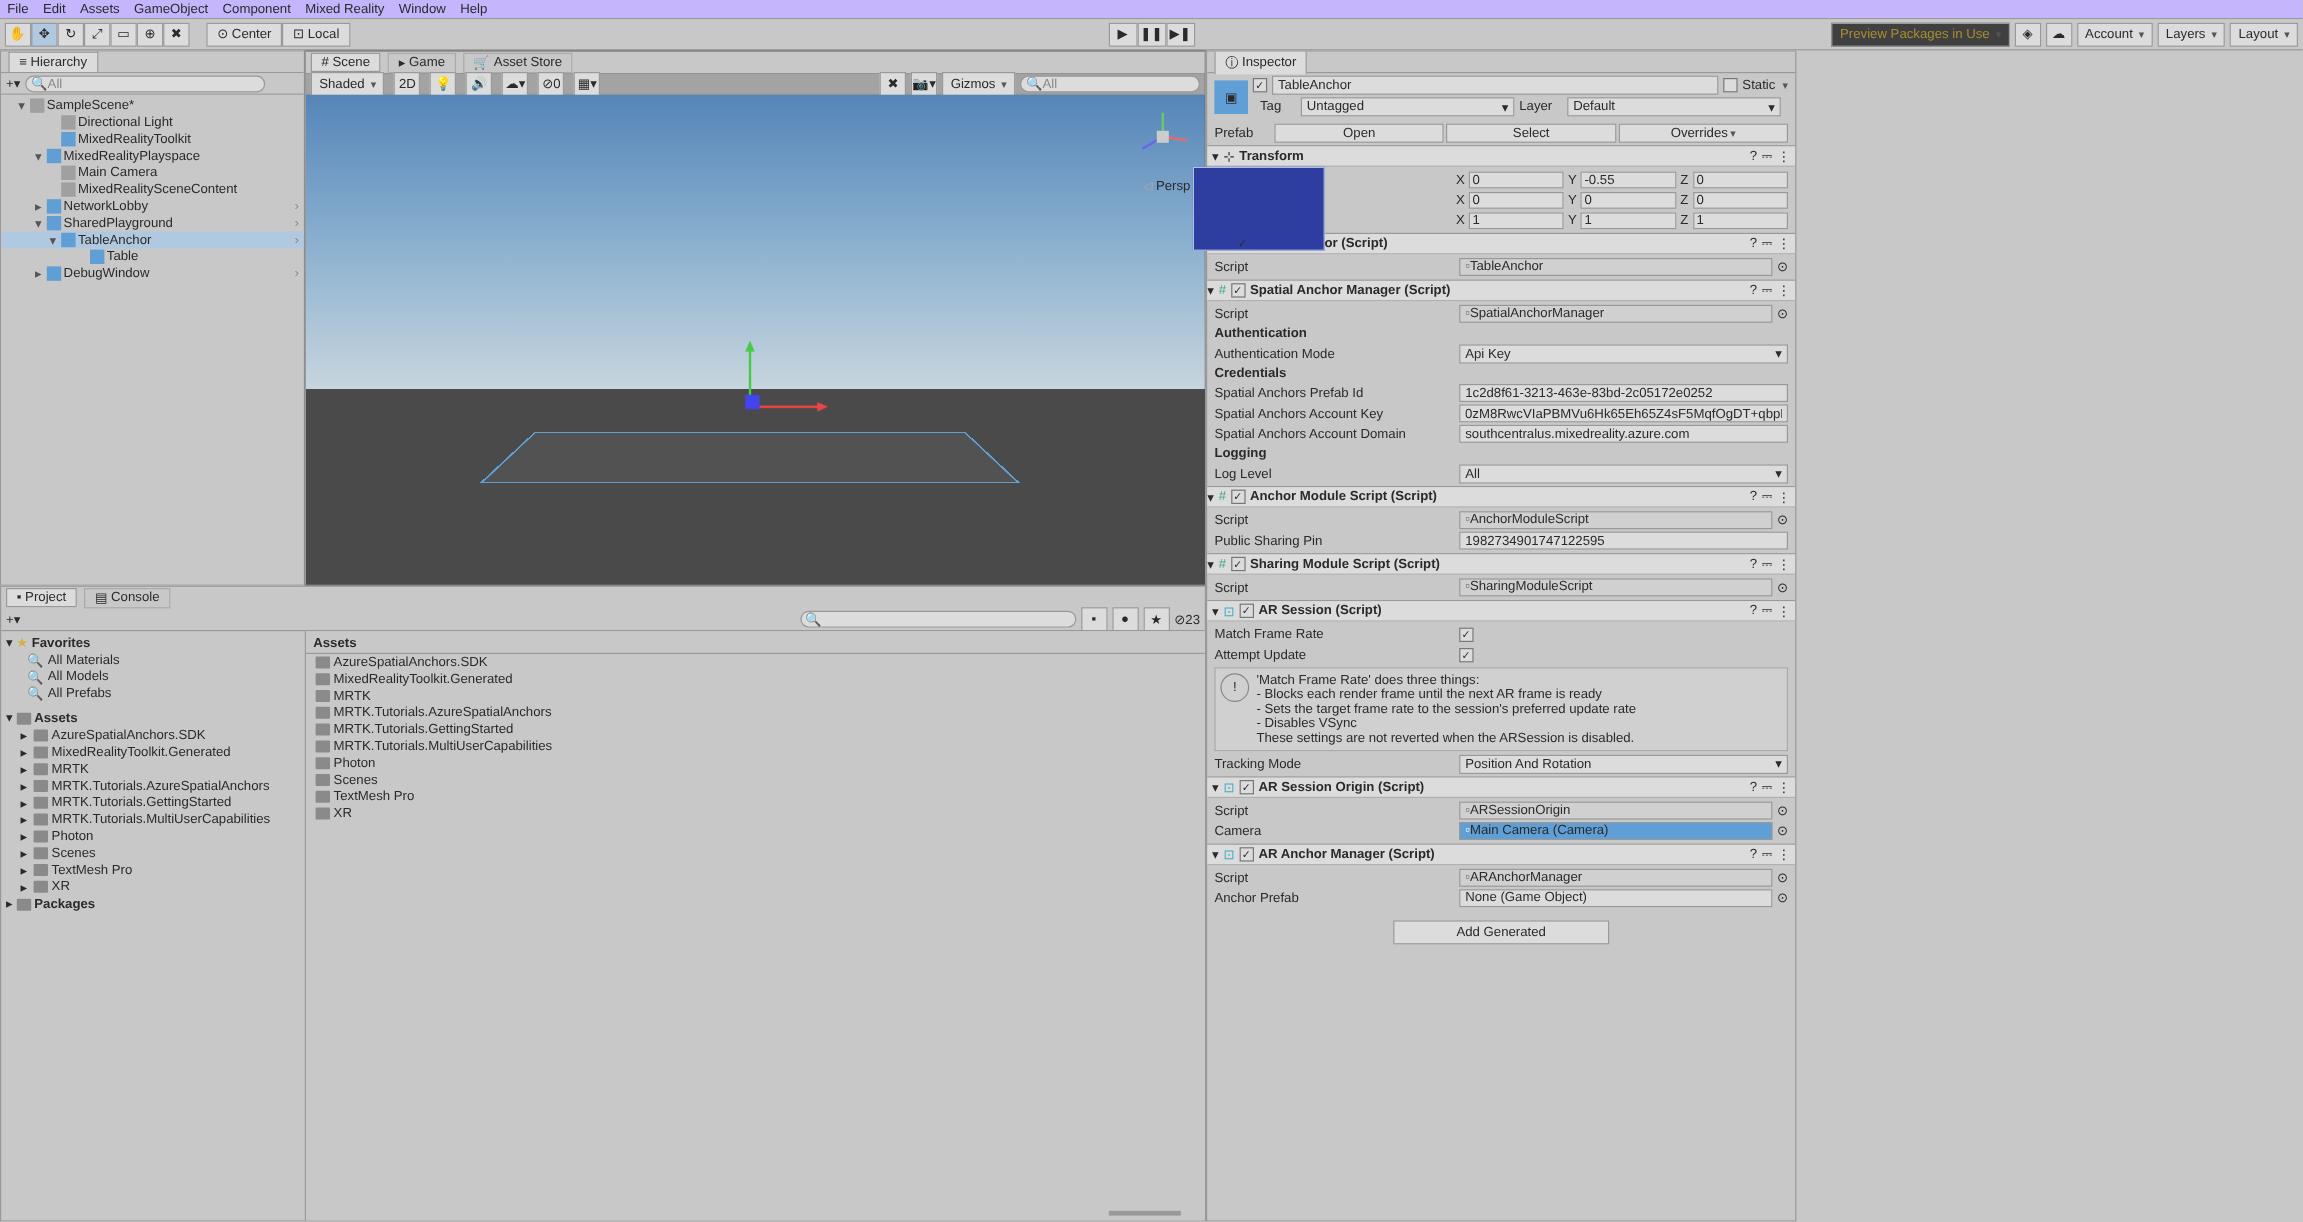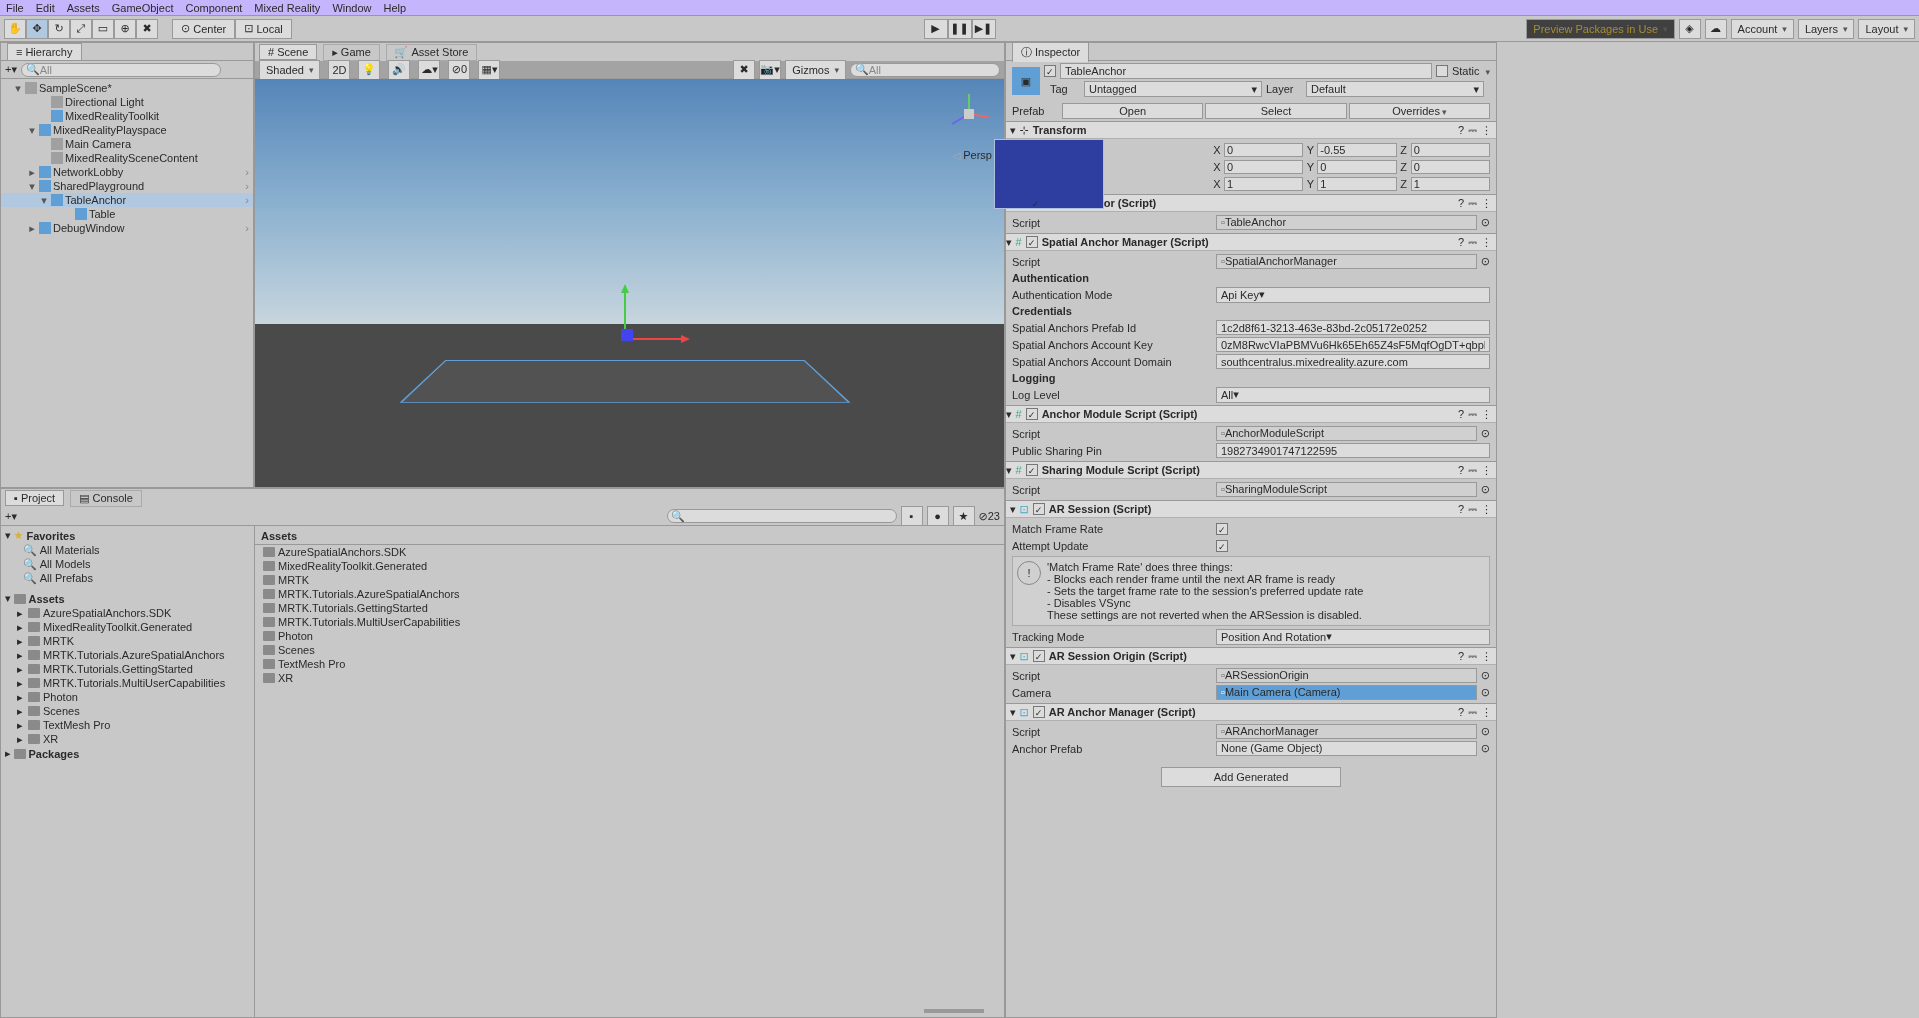--- a/index.html
+++ b/index.html
@@ -71,21 +71,21 @@
 .field-row { display: flex; align-items: center; height: 17px; gap: 4px; }
 .field-label { width: 200px; }
 .field-input { flex: 1; height: 15px; border: 1px solid #999; background: #dcdcdc; padding: 0 4px; }
 .field-input.ro { background: #d0d0d0; color: #666; }
 .xyz-row { display: flex; align-items: center; height: 17px; }
 .xyz-row .label { width: 200px; }
 .xyz-row .coord { display: flex; align-items: center; gap: 2px; flex: 1; }
 .xyz-row .coord span { width: 10px; text-align: center; }
 .xyz-row .coord input { flex: 1; height: 14px; border: 1px solid #999; background: #dcdcdc; padding: 0 2px; width: 20px; }
 .section-label { font-weight: bold; padding: 2px 0; }
-.dropdown-full { height: 16px; border: 1px solid #999; background: #dcdcdc; flex: 1; display: flex; align-items: center; justify-content: flex-start; padding: 0 4px; }
+.dropdown-full { height: 16px; border: 1px solid #999; background: #dcdcdc; flex: 1; display: flex; align-items: center; justify-content: space-between; padding: 0 4px; }
 .checkbox-small { width: 12px; height: 12px; border: 1px solid #777; background: #dcdcdc; display: inline-block; }
 .checkbox-small.checked::after { content: "✓"; font-size: 9px; position: relative; left: 1px; top: -1px; }
 .info-box { background: #d0d0d0; border: 1px solid #aaa; padding: 4px; display: flex; gap: 6px; margin: 2px 0; font-size: 10px; color: #555; }
 .info-box .icon-circle { width: 24px; height: 24px; border: 1px solid #888; border-radius: 50%; display: flex; align-items: center; justify-content: center; }
 .highlighted-field { background: #5f9fd6 !important; color: #fff; }
 .add-comp-btn { width: 180px; height: 20px; border: 1px solid #999; background: #dcdcdc; margin: 8px auto; text-align: center; line-height: 18px; }
 .left-bar { border-left: 3px solid #5f9fd6; margin-left: -6px; padding-left: 3px; }
 .sel-arrow::after { content: "▾"; margin-left: 2px; font-size: 9px; color: #555; }
 </style>
 </head>

